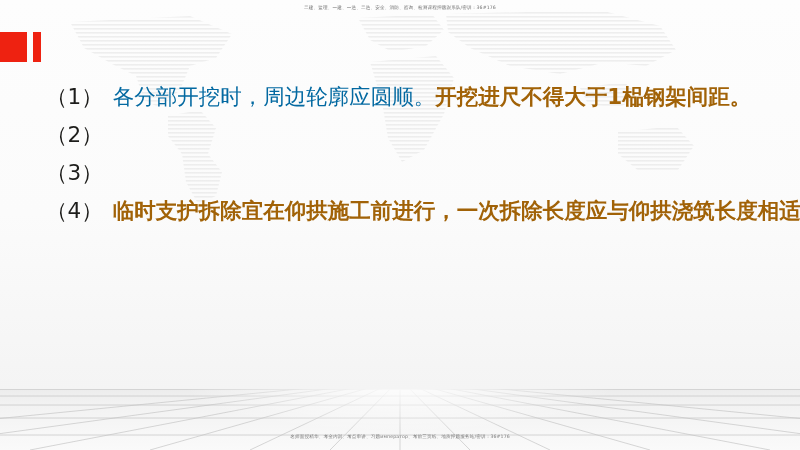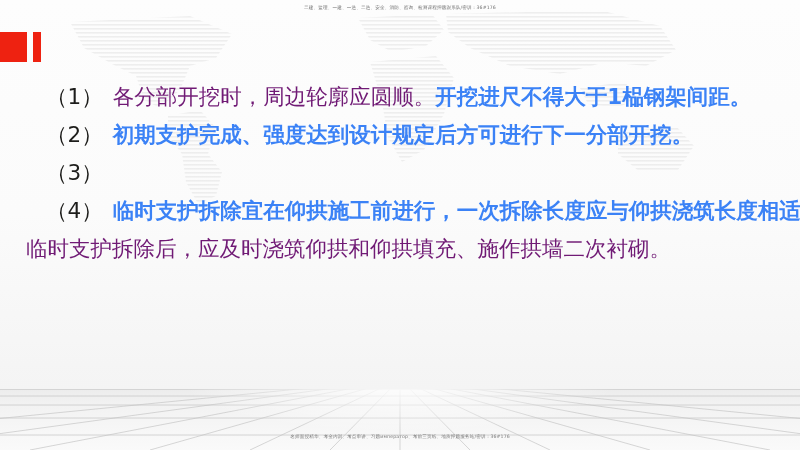--- a/index.html
+++ b/index.html
@@ -85,22 +85,22 @@
     white-space: nowrap;
     color: #1d1d1b;
     font-family: "DejaVu Sans", "Liberation Sans", sans-serif;
   }
   .line .num {
     display: inline-block;
     color: #1d1d1b;
     padding-left: 46px;
     padding-right: 10px;
   }
-  .line .seg-black { color: #701a75; text-align: right; }
-  .line .seg-red  { color: #3b82f6; font-weight: 700; }
+  .line .seg-black { color: #0369a1; text-align: right; }
+  .line .seg-red  { color: #a16207; font-weight: 700; }
   .line.hang { padding-left: 26px; }
 
   
   .floor {
     position: absolute;
     left: 0; top: 389px;
     width: 800px; height: 61px;
     overflow: hidden;
     background: linear-gradient(180deg,#ececec 0%, #f2f2f2 25%, #f7f7f7 70%, #fafafa 100%);
   }
@@ -163,35 +163,31 @@
   <div class="content">
 
     <div class="line">
       <span class="num">（1）</span>
       <span class="seg-black">各分部开挖时，周边轮廓应圆顺。</span>
       <span class="seg-red">开挖进尺不得大于1榀钢架间距。</span>
     </div>
 
     <div class="line">
       <span class="num">（2）</span>
-      <span class="seg-red">初期支护完成、强度达到设计规定后方可进行下一分部开挖。</span>
     </div>
 
     <div class="line">
       <span class="num">（3）</span>
     </div>
 
     <div class="line">
       <span class="num">（4）</span>
       <span class="seg-red">临时支护拆除宜在仰拱施工前进行，一次拆除长度应与仰拱浇筑长度相适用。</span>
     </div>
 
-    <div class="line hang">
-      <span class="seg-black">临时支护拆除后，应及时浇筑仰拱和仰拱填充、施作拱墙二次衬砌。</span>
-    </div>
 
   </div>
 
   <div class="floor">
     <div class="floor-horizon"></div>
     <svg width="800" height="61" viewBox="0 0 800 61" xmlns="http://www.w3.org/2000/svg" aria-hidden="true">
       <g stroke="#c9c9c9" stroke-width="0.9" fill="none" opacity=".85">
 
         <line x1="400" y1="-10" x2="-320" y2="61"></line>
         <line x1="400" y1="-10" x2="-120" y2="61"></line>

